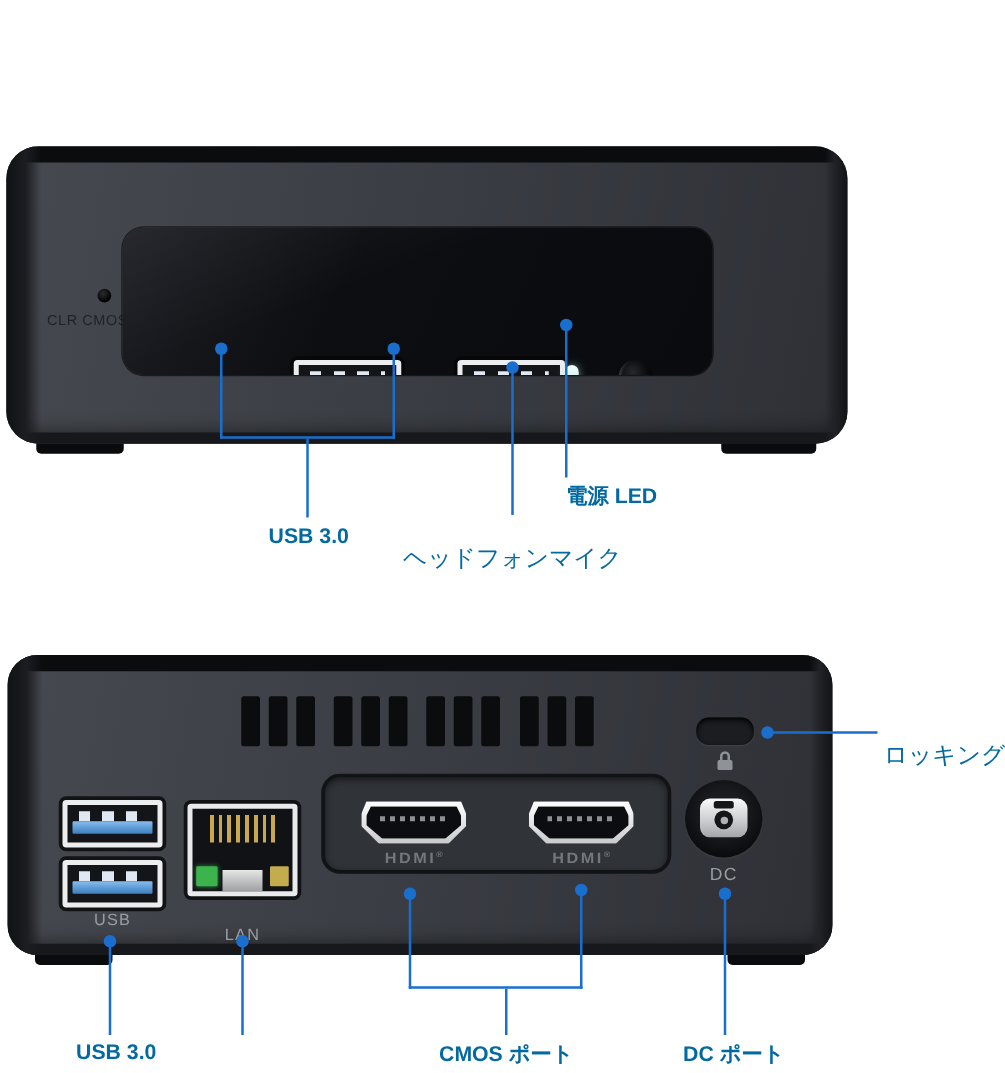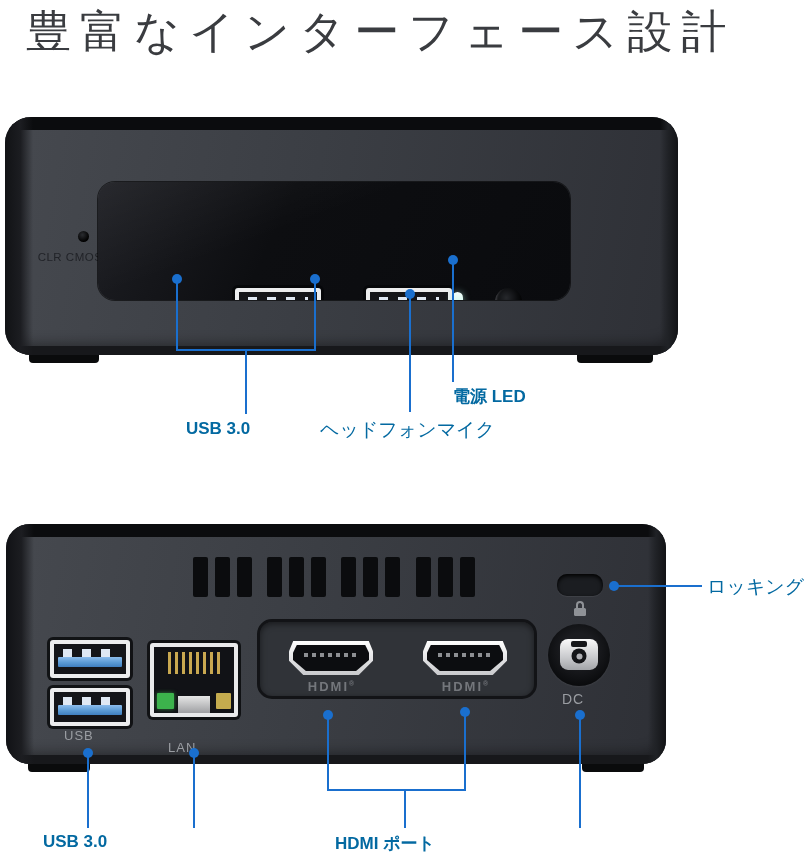--- a/index.html
+++ b/index.html
@@ -141,39 +141,38 @@
     width:38px; height:31px; border-radius:8px;
     background:linear-gradient(180deg,#fafafa 0%,#c9cacd 60%,#a3a5a9 100%); }
   .dc-notch { position:absolute; left:50%; top:2px; transform:translateX(-50%);
     width:16px; height:6px; background:#16171a; border-radius:2px; }
   .dc-hole { position:absolute; left:50%; top:55%; transform:translate(-50%,-50%);
     width:15px; height:15px; border-radius:50%; background:#141518; }
   .dc-pin { position:absolute; left:50%; top:50%; transform:translate(-50%,-50%);
     width:6px; height:6px; border-radius:50%; background:#aeafb3; }
 
   .port-label { position:absolute; color:#9a9da2; font-size:13px; font-weight:500;
-    letter-spacing:1px; }
+    text-align:center; letter-spacing:1px; }
   .port-label-usb { left:58px;  top:204px; width:52px; }
   .port-label-lan { left:162px; top:216px; width:52px; }
   .port-label-dc  { left:556px; top:167px; width:34px; font-size:14px; }
 
   
   .callout-dot { position:absolute; width:10px; height:10px; border-radius:50%; background:#1a6fce; z-index:6; }
   .callout-line { position:absolute; background:#1a6fce; z-index:5; }
   .callout-label { position:absolute; color:#0369a1; z-index:6; white-space:nowrap; }
   .label-bold { font-weight:bold; font-size:17px; }
-  .label-regular { font-weight:400; font-size:19px; }
-  .text-center { text-align:left; }
+  .label-regular { font-weight:400; font-size:19px;margin-top:17px; }
+  .text-center { text-align:center; }
 </style>
 </head>
 <body>
 
 <div class="canvas">
 
-  <div class="page-title">豊富なインターフェース設計</div>
 
   <div class="device device-front">
     <div class="foot foot-left"></div>
     <div class="foot foot-right"></div>
     <div class="body">
       <div class="top-band"></div>
       <div class="bottom-band"></div>
       <div class="side-strip-left"></div>
       <div class="side-strip-right"></div>
 
@@ -318,18 +317,19 @@
 
   <div class="callout-dot" style="left:189px; top:748px;"></div>
   <div class="callout-line" style="left:193px; top:754px; width:2px; height:74px;"></div>
 
   <div class="callout-dot" style="left:323px; top:710px;"></div>
   <div class="callout-dot" style="left:460px; top:707px;"></div>
   <div class="callout-line" style="left:327px; top:716px; width:2px; height:75px;"></div>
   <div class="callout-line" style="left:464px; top:713px; width:2px; height:78px;"></div>
   <div class="callout-line" style="left:327px; top:789px; width:139px; height:2px;"></div>
   <div class="callout-line" style="left:404px; top:791px; width:2px; height:37px;"></div>
-  <div class="callout-label label-bold text-center" style="left:335px; top:832px; width:140px;">HDMI ポート</div>
+  <div class="callout-label label-bold text-center" style="left:335px; top:832px; width:140px;">CMOS ポート</div>
 
   <div class="callout-dot" style="left:575px; top:710px;"></div>
   <div class="callout-line" style="left:579px; top:716px; width:2px; height:112px;"></div>
+  <div class="callout-label label-bold text-center" style="left:527px; top:832px; width:120px;">DC ポート</div>
 
 </div>
 
 </body></html>

